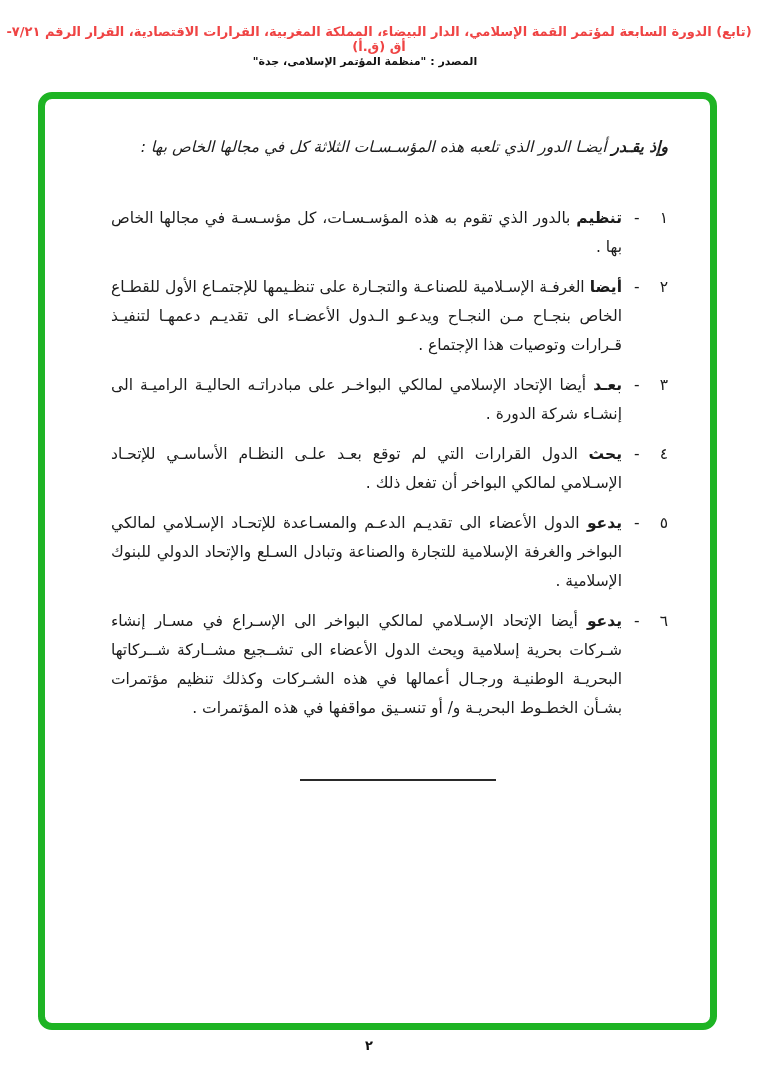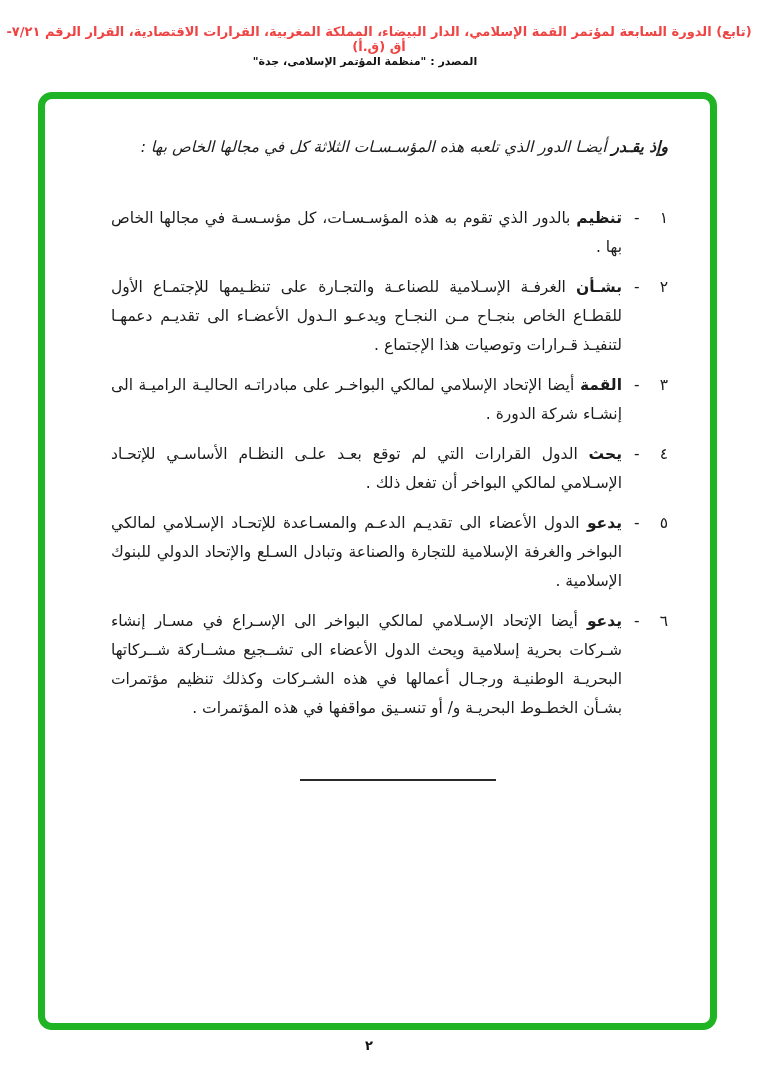--- a/index.html
+++ b/index.html
@@ -94,29 +94,29 @@
             <span>-</span>
           </span>
         <span class="item-text"><span class="verb">تنظيم</span> <span>بالدور الذي تقوم به هذه المؤسـسـات، كل مؤسـسـة في مجالها الخاص بها .</span></span>
       </div>
 
       <div class="item">
         <span class="marker">
             <span>٢</span>
             <span>-</span>
           </span>
-        <span class="item-text"><span class="verb">بشـأن</span> <span>الغرفـة الإسـلامية للصناعـة والتجـارة على تنظـيمها للإجتمـاع الأول للقطـاع الخاص بنجـاح مـن النجـاح ويدعـو الـدول الأعضـاء الى تقديـم دعمهـا لتنفيـذ قـرارات وتوصيات هذا الإجتماع .</span></span>
+        <span class="item-text"><span class="verb">أيضا</span> <span>الغرفـة الإسـلامية للصناعـة والتجـارة على تنظـيمها للإجتمـاع الأول للقطـاع الخاص بنجـاح مـن النجـاح ويدعـو الـدول الأعضـاء الى تقديـم دعمهـا لتنفيـذ قـرارات وتوصيات هذا الإجتماع .</span></span>
       </div>
 
       <div class="item">
         <span class="marker">
             <span>٣</span>
             <span>-</span>
           </span>
-        <span class="item-text"><span class="verb">القمة</span> <span>أيضا الإتحاد الإسلامي لمالكي البواخـر على مبادراتـه الحاليـة الراميـة الى إنشـاء شركة الدورة .</span></span>
+        <span class="item-text"><span class="verb">بعـد</span> <span>أيضا الإتحاد الإسلامي لمالكي البواخـر على مبادراتـه الحاليـة الراميـة الى إنشـاء شركة الدورة .</span></span>
       </div>
 
       <div class="item">
         <span class="marker">
             <span>٤</span>
             <span>-</span>
           </span>
         <span class="item-text"><span class="verb">يحث</span> <span>الدول القرارات التي لم توقع بعـد علـى النظـام الأساسـي للإتحـاد الإسـلامي لمالكي البواخر أن تفعل ذلك .</span></span>
       </div>
 

